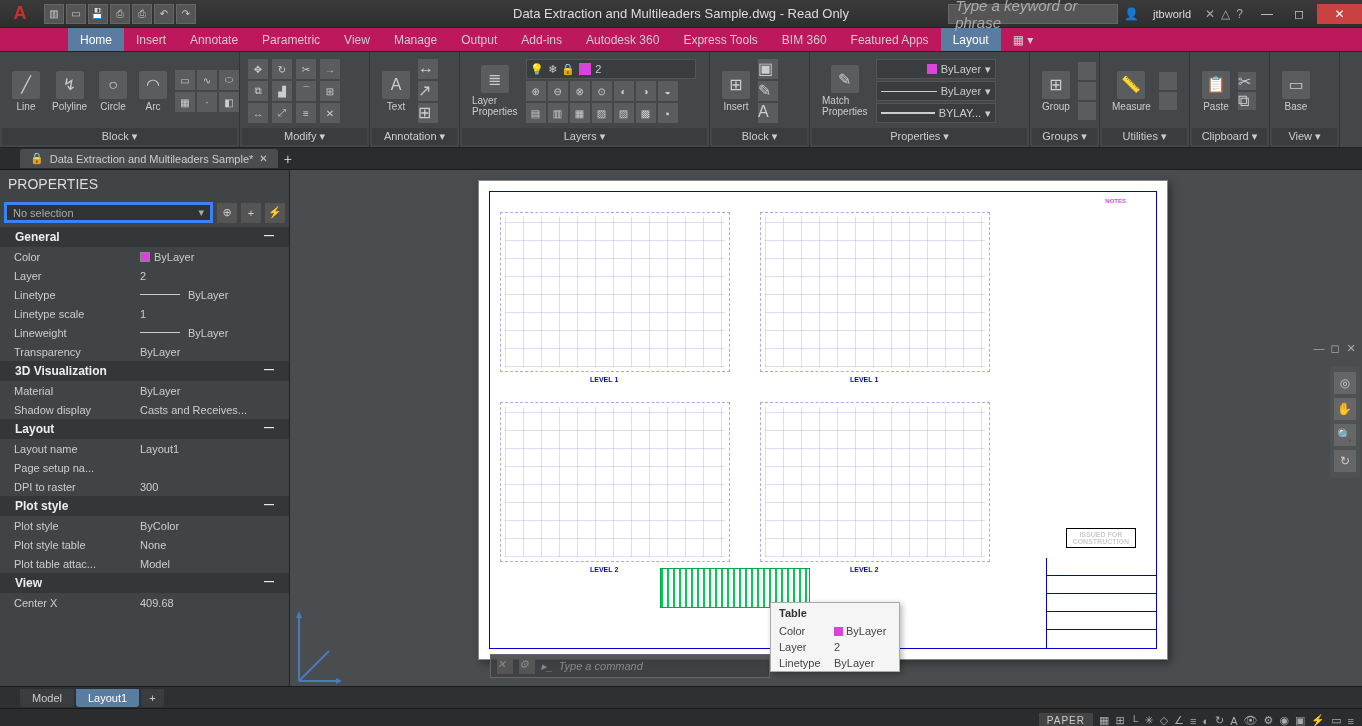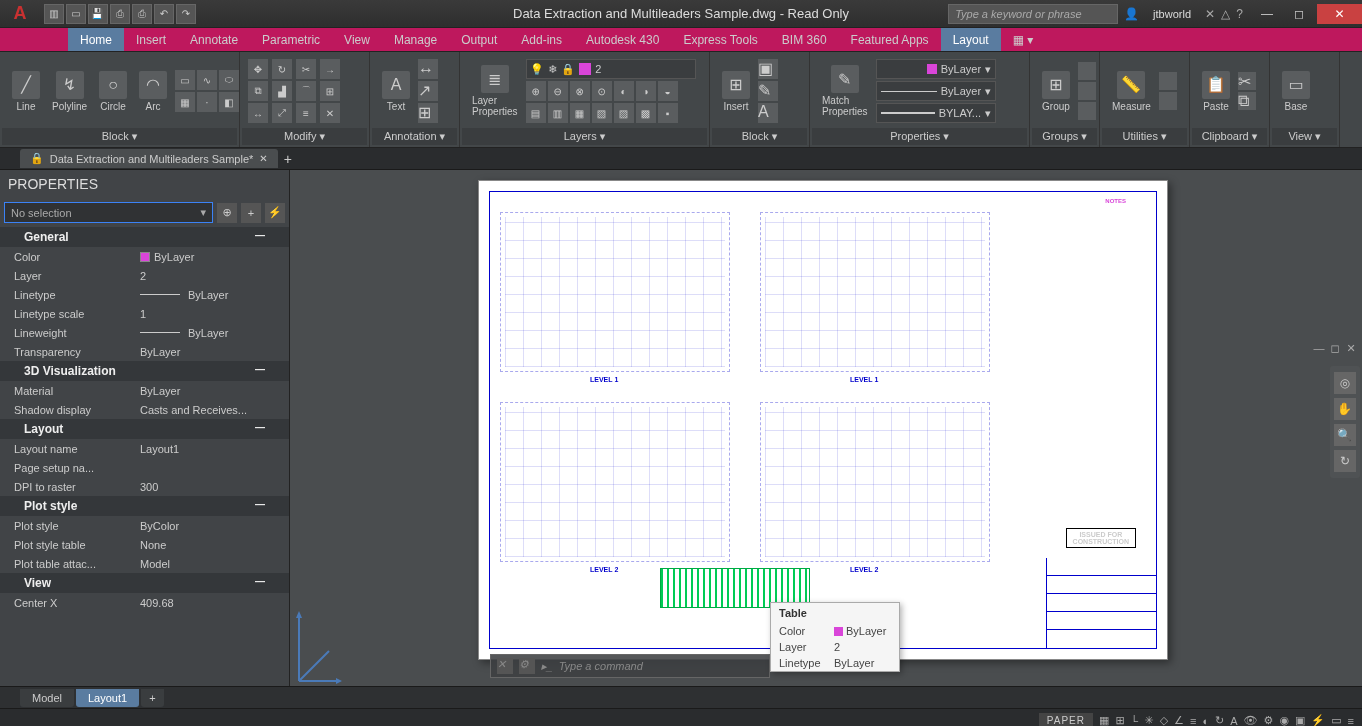--- a/index.html
+++ b/index.html
@@ -5,21 +5,21 @@
 * { margin: 0; padding: 0; box-sizing: border-box; font-family: "Segoe UI", Arial, sans-serif; }
 body { background: #333; color: #ccc; width: 1362px; height: 726px; overflow: hidden; position: relative; }
 
 
 .titlebar { height: 28px; background: linear-gradient(#3a3a3a, #2e2e2e); display: flex; align-items: center; position: relative; border-bottom: 1px solid #222; }
 .titlebar .logo { width: 40px; height: 28px; display: flex; align-items: center; justify-content: center; color: #c93131; font-weight: bold; font-size: 18px; }
 .titlebar .qat { display: flex; gap: 2px; padding: 0 4px; }
 .titlebar .qat .qicon { width: 20px; height: 20px; background: #555; border: 1px solid #666; font-size: 10px; display: flex; align-items: center; justify-content: center; cursor: pointer; }
 .titlebar .title { position: absolute; left: 50%; transform: translateX(-50%); font-size: 13px; color: #ddd; }
 .titlebar .right { position: absolute; right: 0; display: flex; align-items: center; height: 28px; }
-.titlebar .search { width: 170px; height: 20px; background: #555; border: 1px solid #666; font-size: 11px; font-style: italic; padding: 0 6px; color: #aaa; display: flex; align-items: center; }
+.titlebar .search { width: 170px; height: 20px; background: #555; border: 1px solid #666; font-size: 15px; font-style: italic; padding: 0 6px; color: #aaa; display: flex; align-items: center; }
 .titlebar .user { margin: 0 8px; font-size: 11px; color: #ddd; }
 .titlebar .winbtn { width: 28px; height: 20px; display: flex; align-items: center; justify-content: center; font-size: 12px; cursor: pointer; margin-left: 4px; }
 .titlebar .winbtn.close { background: #c94141; color: #fff; width: 45px; }
 .rt-icons { display: flex; gap: 6px; align-items: center; margin: 0 6px; }
 .rt-icons span { font-size: 12px; color: #aaa; cursor: pointer; }
 
 
 .menubar { height: 24px; background: #be185d; display: flex; align-items: stretch; border-bottom: 1px solid #222; padding-left: 68px; }
 .menubar .tab { padding: 0 12px; font-size: 12px; color: #ccc; display: flex; align-items: center; cursor: pointer; }
 .menubar .tab.active { background: #5a7ca0; color: #fff; }
@@ -42,23 +42,23 @@
 
 .doctabs { height: 22px; background: #2a2c2e; display: flex; align-items: center; padding-left: 20px; border-bottom: 1px solid #1a1a1a; }
 .doctab { background: #4a4d4f; font-size: 11px; padding: 3px 10px; border-radius: 3px 3px 0 0; display: flex; align-items: center; gap: 6px; }
 .doctab .x { font-size: 10px; cursor: pointer; }
 
 
 .main { display: flex; height: 516px; }
 .props { width: 290px; background: #414447; border-right: 1px solid #222; display: flex; flex-direction: column; }
 .props-title { font-size: 14px; padding: 6px 8px; background: #414447; color: #ddd; font-weight: 500; }
 .props-toolbar { display: flex; gap: 4px; padding: 4px; align-items: center; }
-.props-toolbar .sel { flex: 1; height: 21px; background: #303234; border: 1px solid #3b82f6; font-size: 11px; padding: 0 6px; display: flex; align-items: center; color: #aaa; }
+.props-toolbar .sel { flex: 1; height: 21px; background: #303234; border: 3px solid #3b82f6; font-size: 11px; padding: 0 6px; display: flex; align-items: center; color: #aaa; }
 .props-toolbar .pic { width: 20px; height: 20px; background: #555; cursor: pointer; font-size: 11px; display: flex; align-items: center; justify-content: center; }
-.cat { background: #34373a; font-size: 12px; font-weight: 600; padding: 3px 24px; color: #eee; display: flex; justify-content: space-between; cursor: pointer; }
+.cat { background: #34373a; font-size: 12px; font-weight: 600; padding: 3px 15px; color: #eee; display: flex; justify-content: space-between; cursor: pointer; }
 .cat .collapse { font-size: 10px; }
 .prow { display: flex; font-size: 11px; height: 19px; align-items: center; }
 .prow .pk { width: 140px; padding-left: 14px; color: #ccc; }
 .prow .pv { flex: 1; color: #ccc; display: flex; align-items: center; gap: 4px; }
 .prow .pv .sw { width: 10px; height: 10px; background: #d945d9; border: 1px solid #888; }
 .prow .pv .line { display:inline-block; width: 40px; border-top: 1px solid #ccc; margin-right: 4px; }
 
 .canvas { flex: 1; background: #4a4d4f; position: relative; overflow: hidden; }
 .paper { position: absolute; left: 188px; top: 10px; width: 690px; height: 480px; background: #fff; border: 1px solid #888; box-shadow: 3px 3px 8px rgba(0,0,0,.4); }
 .paper .frame { position: absolute; left: 10px; top: 10px; right: 10px; bottom: 10px; border: 1px solid #0000cc; }
@@ -133,21 +133,21 @@
 
 <div class="menubar">
   <div class="tab active">Home</div>
   <div class="tab">Insert</div>
   <div class="tab">Annotate</div>
   <div class="tab">Parametric</div>
   <div class="tab">View</div>
   <div class="tab">Manage</div>
   <div class="tab">Output</div>
   <div class="tab">Add-ins</div>
-  <div class="tab">Autodesk 430</div>
+  <div class="tab">Autodesk 360</div>
   <div class="tab">Express Tools</div>
   <div class="tab">BIM 360</div>
   <div class="tab">Featured Apps</div>
   <div class="tab highlight">Layout</div>
   <div class="tab">▦ ▾</div>
 </div>
 
 <div class="ribbon">
   <div class="panel" style="width:240px">
     <div class="panel-body">

